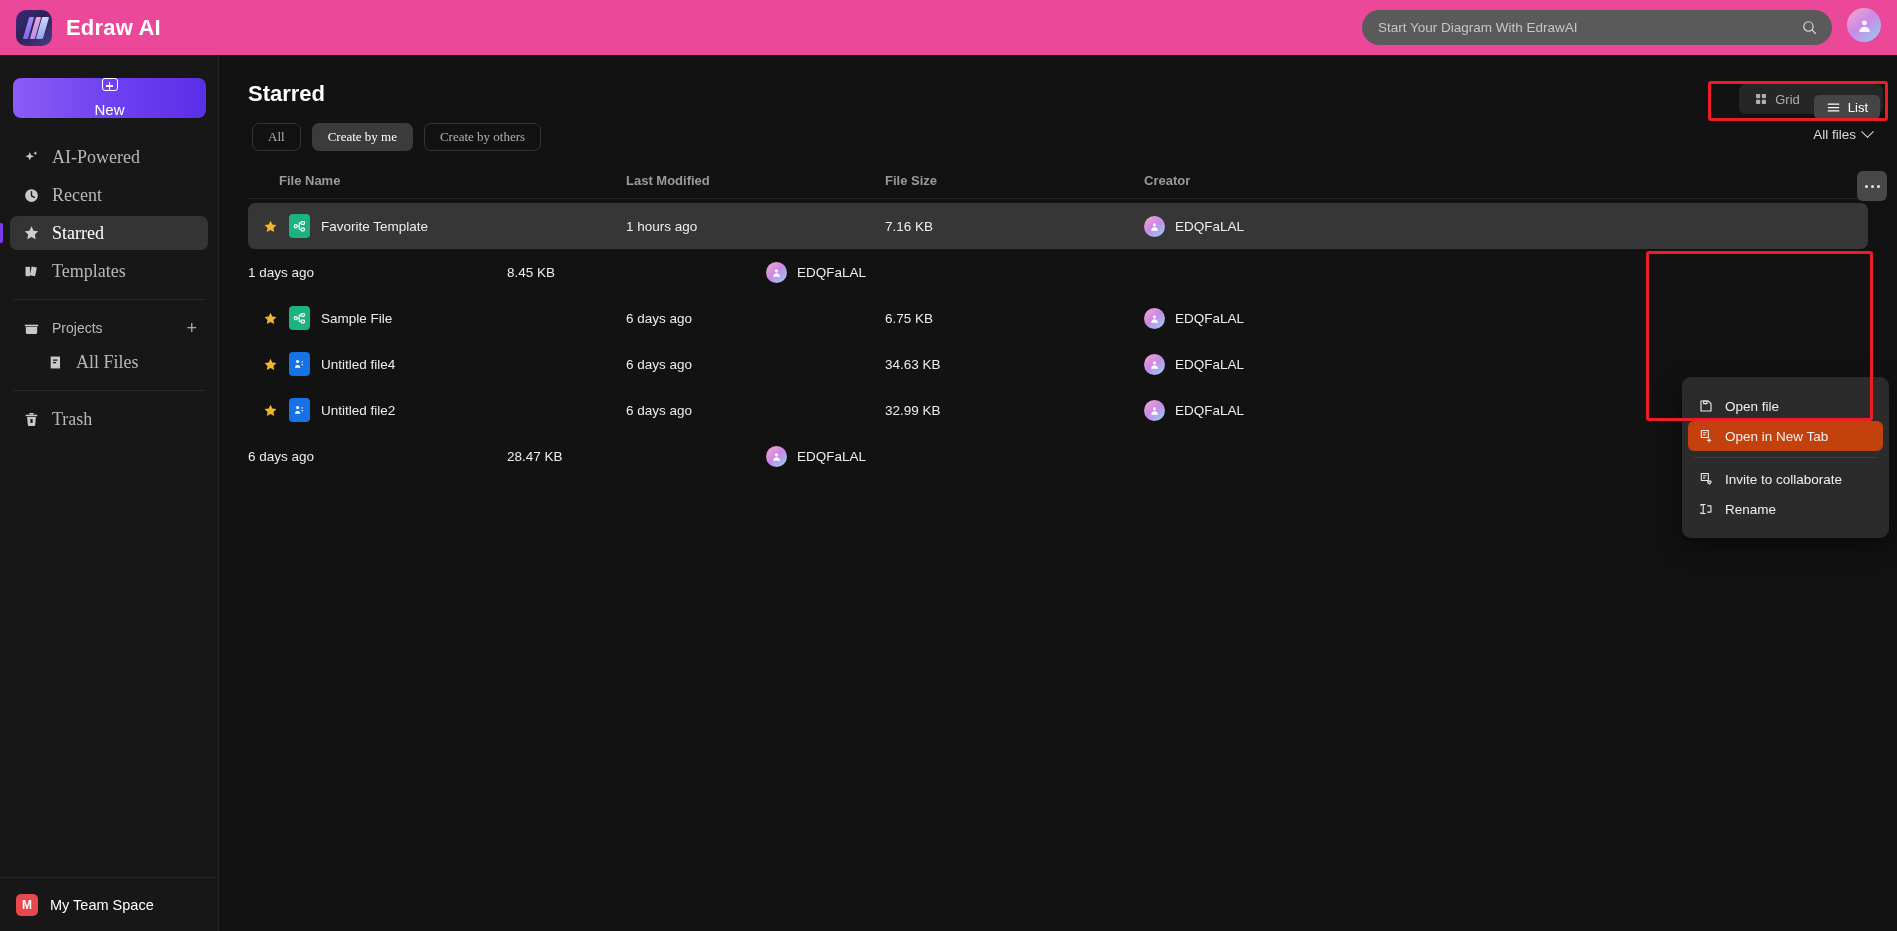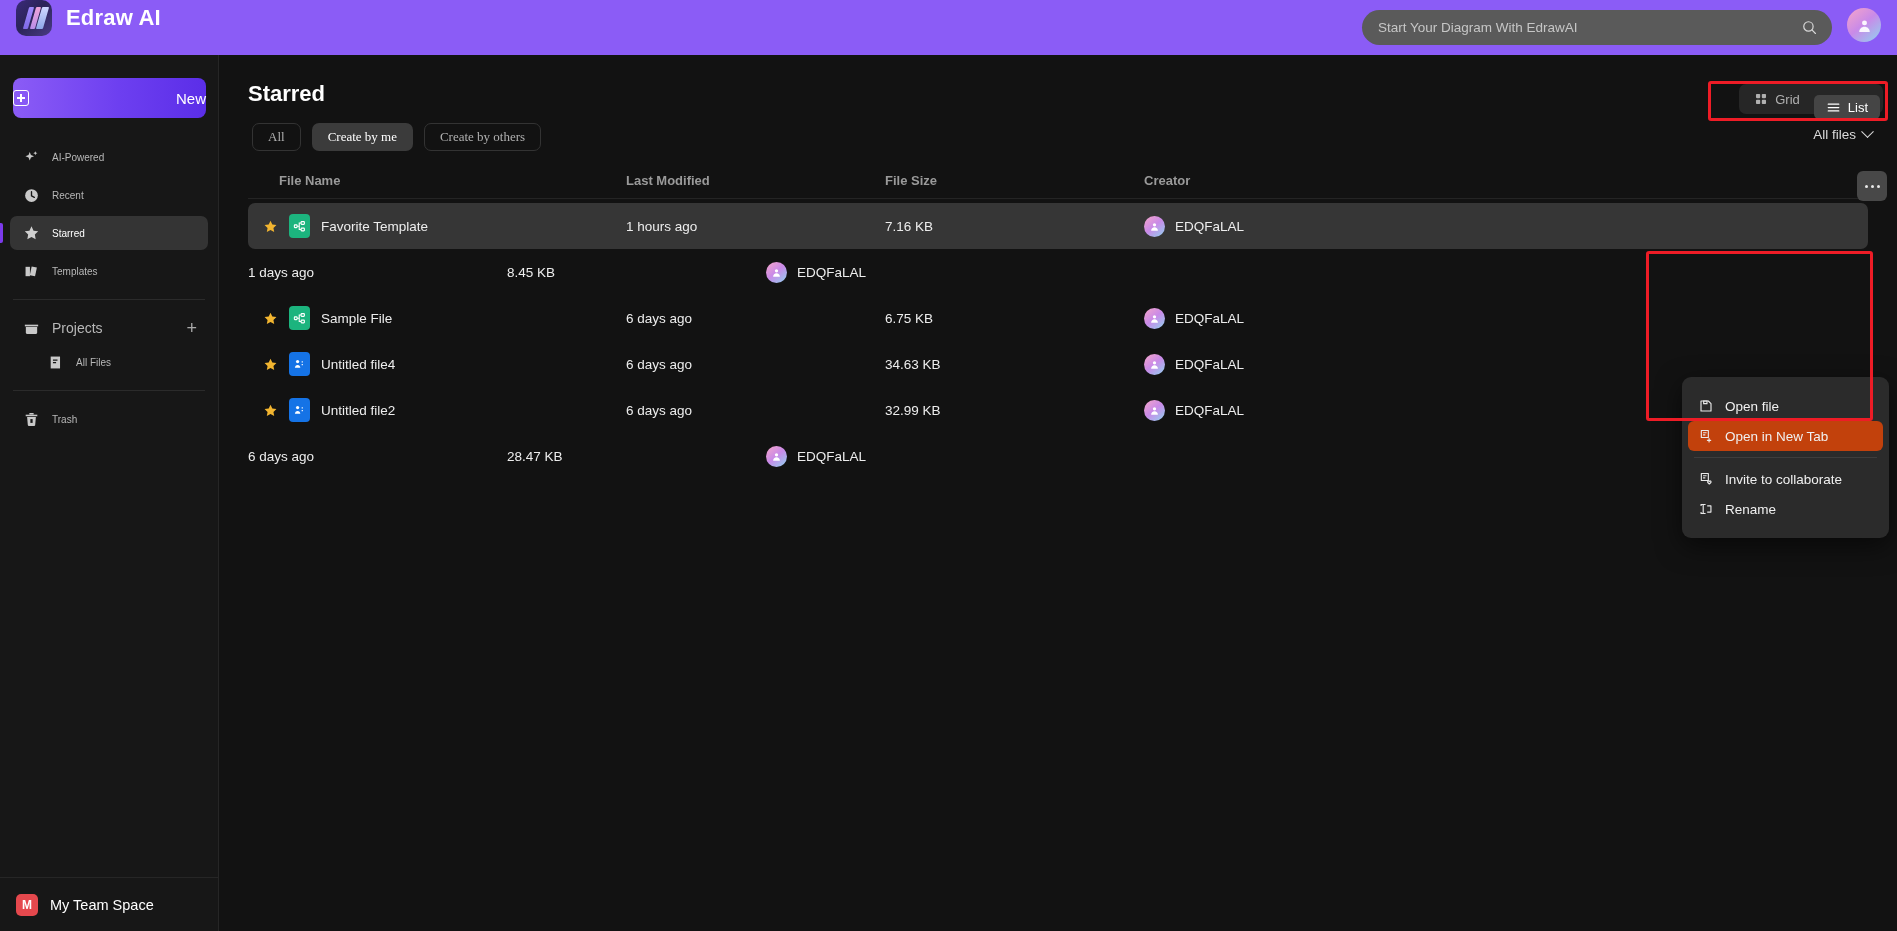--- a/index.html
+++ b/index.html
@@ -8,22 +8,22 @@
     background: #121212;
     font-family: "Liberation Sans", sans-serif;
     overflow: hidden;
     color: #e8e8e8;
   }
   #app { position: relative; width: 1897px; height: 931px; }
 
   
   .topbar {
     position: absolute; top: 0; left: 0; width: 1897px; height: 55px;
-    background: #8b5cf6;
-    display: flex; align-items: flex-start;
+    background: #ec4899;
+    display: flex; align-items: center;
   }
   .brand { display: flex; align-items: center; gap: 14px; padding-left: 16px; width: 266px; }
   .brand-logo {
     width: 36px; height: 36px; border-radius: 10px;
     background: linear-gradient(135deg, #3b2a7a 0%, #2b2458 45%, #4a3c86 100%);
     position: relative; overflow: hidden; flex: none;
   }
   .brand-logo .sl { position: absolute; width: 5px; height: 22px; top: 7px; border-radius: 1px; transform: skewX(-16deg); }
   .brand-logo .sl1 { left: 10px; background: linear-gradient(180deg,#a08bff,#7f6ae6); }
   .brand-logo .sl2 { left: 17px; background: linear-gradient(180deg,#f0a4d8,#b98de8); }
@@ -48,39 +48,39 @@
   .topavatar { position: absolute; left: 1847px; top: 8px; width: 34px; height: 34px; }
 
   
   .sidebar {
     position: absolute; left: 0; top: 55px; width: 219px; height: 876px;
     background: #171717; border-right: 1px solid #262626;
   }
   .new-btn {
     margin: 23px 13px 0 13px; height: 40px; border-radius: 8px;
     background: linear-gradient(90deg,#8b5cf6 0%, #6d3ff0 55%, #5b2ee8 100%);
-    display: flex; align-items: center; justify-content: space-between; gap: 10px;
-    cursor: pointer; border: none; width: 193px;
+    display: flex; align-items: center; justify-content: flex-end; gap: 10px;
+    cursor: pointer; border: none; width: 193px; flex-direction: column;
   }
   .new-btn .plusbox {
     width: 16px; height: 16px; border: 1.6px solid #fff; border-radius: 3px;
     position: relative;
   }
   .new-btn .plusbox:before, .new-btn .plusbox:after {
     content: ""; position: absolute; background: #fff;
   }
   .new-btn .plusbox:before { left: 3px; top: 6.2px; width: 7.5px; height: 1.6px; }
   .new-btn .plusbox:after { top: 3px; left: 6.2px; height: 7.5px; width: 1.6px; }
   .new-btn span { font-size: 15px; color: #ffffff; font-weight: 500; }
 
   .nav { margin-top: 22px; }
   .nav-item {
     position: relative; height: 34px; margin: 0 10px 4px 10px; border-radius: 7px;
     display: flex; align-items: center; gap: 12px; padding-left: 13px; cursor: pointer;
-    color: #b8b8b8; font-size: 10px;
+    color: #b8b8b8; font-size: 18px; font-family: Liberation Serif, serif;
   }
   .nav-item.active { background: #343434; color: #ffffff; }
   .nav-item.active:before {
     content: ""; position: absolute; left: -10px; top: 7px; width: 3px; height: 20px;
     background: #7c3aed; border-radius: 0 2px 2px 0;
   }
   .nav-ico { width: 17px; height: 17px; flex: none; display: flex; align-items: center; justify-content: center; }
   .nav-ico svg { display: block; }
   .nav-sub { padding-left: 37px; }
   .divider { height: 1px; background: #2b2b2b; margin: 11px 13px; }

